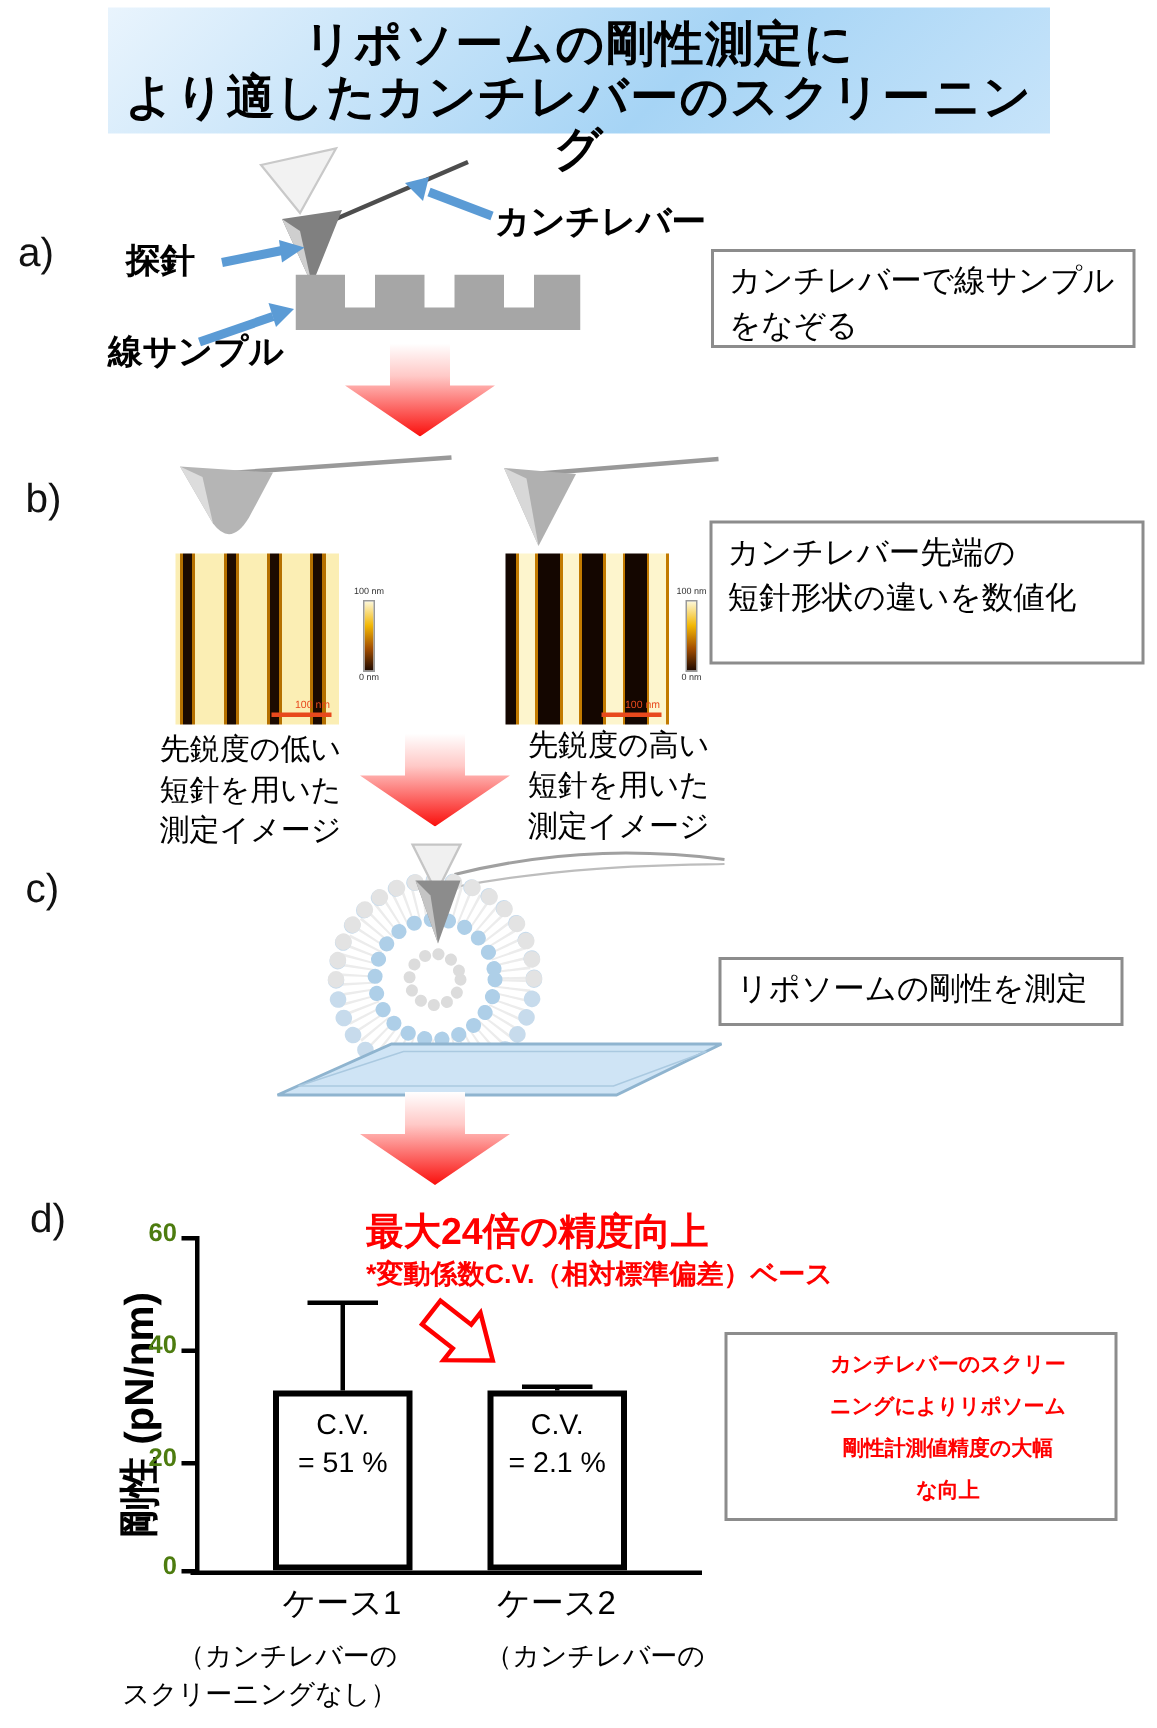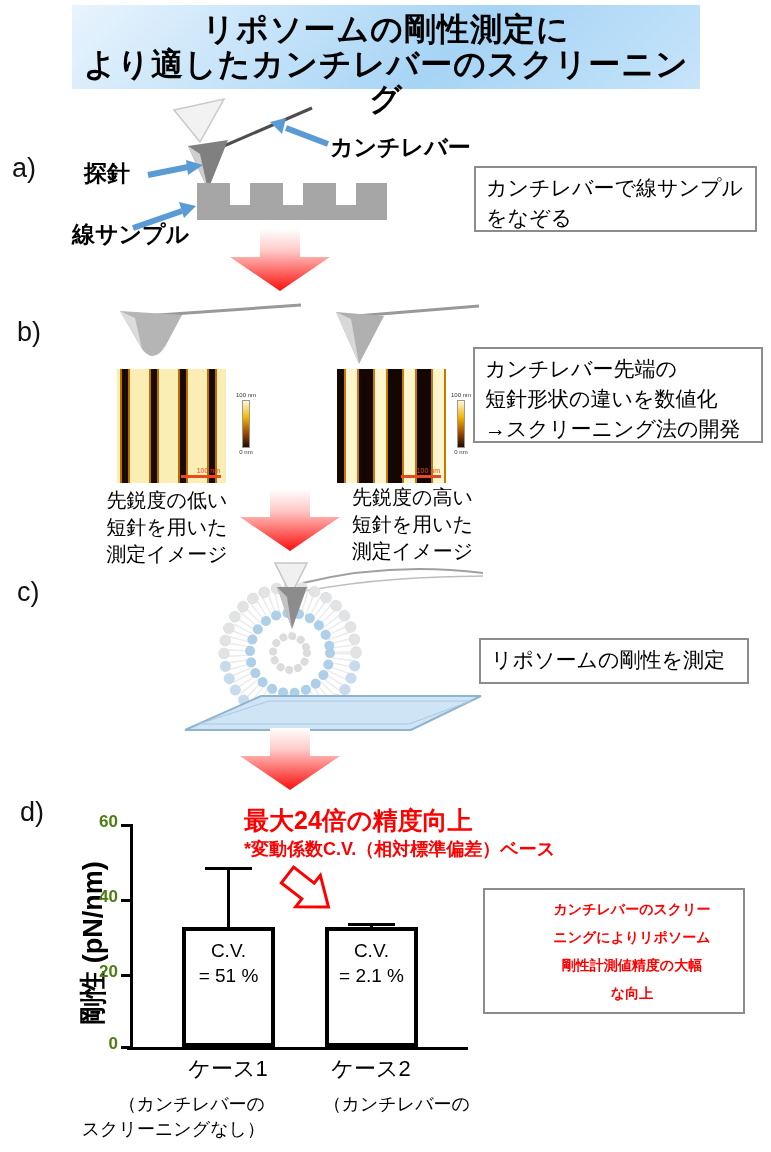--- a/index.html
+++ b/index.html
@@ -141,21 +141,20 @@
   </div>
   <div class="abs colorbar-wrap" style="left:448px; top:392px;">
     <div class="cb-label">100 nm</div>
     <div class="colorbar"></div>
     <div class="cb-label">0 nm</div>
   </div>
 
   <div class="abs note-box" style="left:473px; top:335px; width:290px; height:96px;margin-top:12px;">
     <div>カンチレバー先端の</div>
     <div>短針形状の違いを数値化</div>
-    <div>→スクリーニング法の開発</div>
   </div>
 
   <div class="abs caption" style="left:96px; top:487px; width:142px;">
     <div>先鋭度の低い</div>
     <div>短針を用いた</div>
     <div>測定イメージ</div>
   </div>
   <div class="abs caption" style="left:340px; top:484px; width:145px;">
     <div>先鋭度の高い</div>
     <div>短針を用いた</div>

